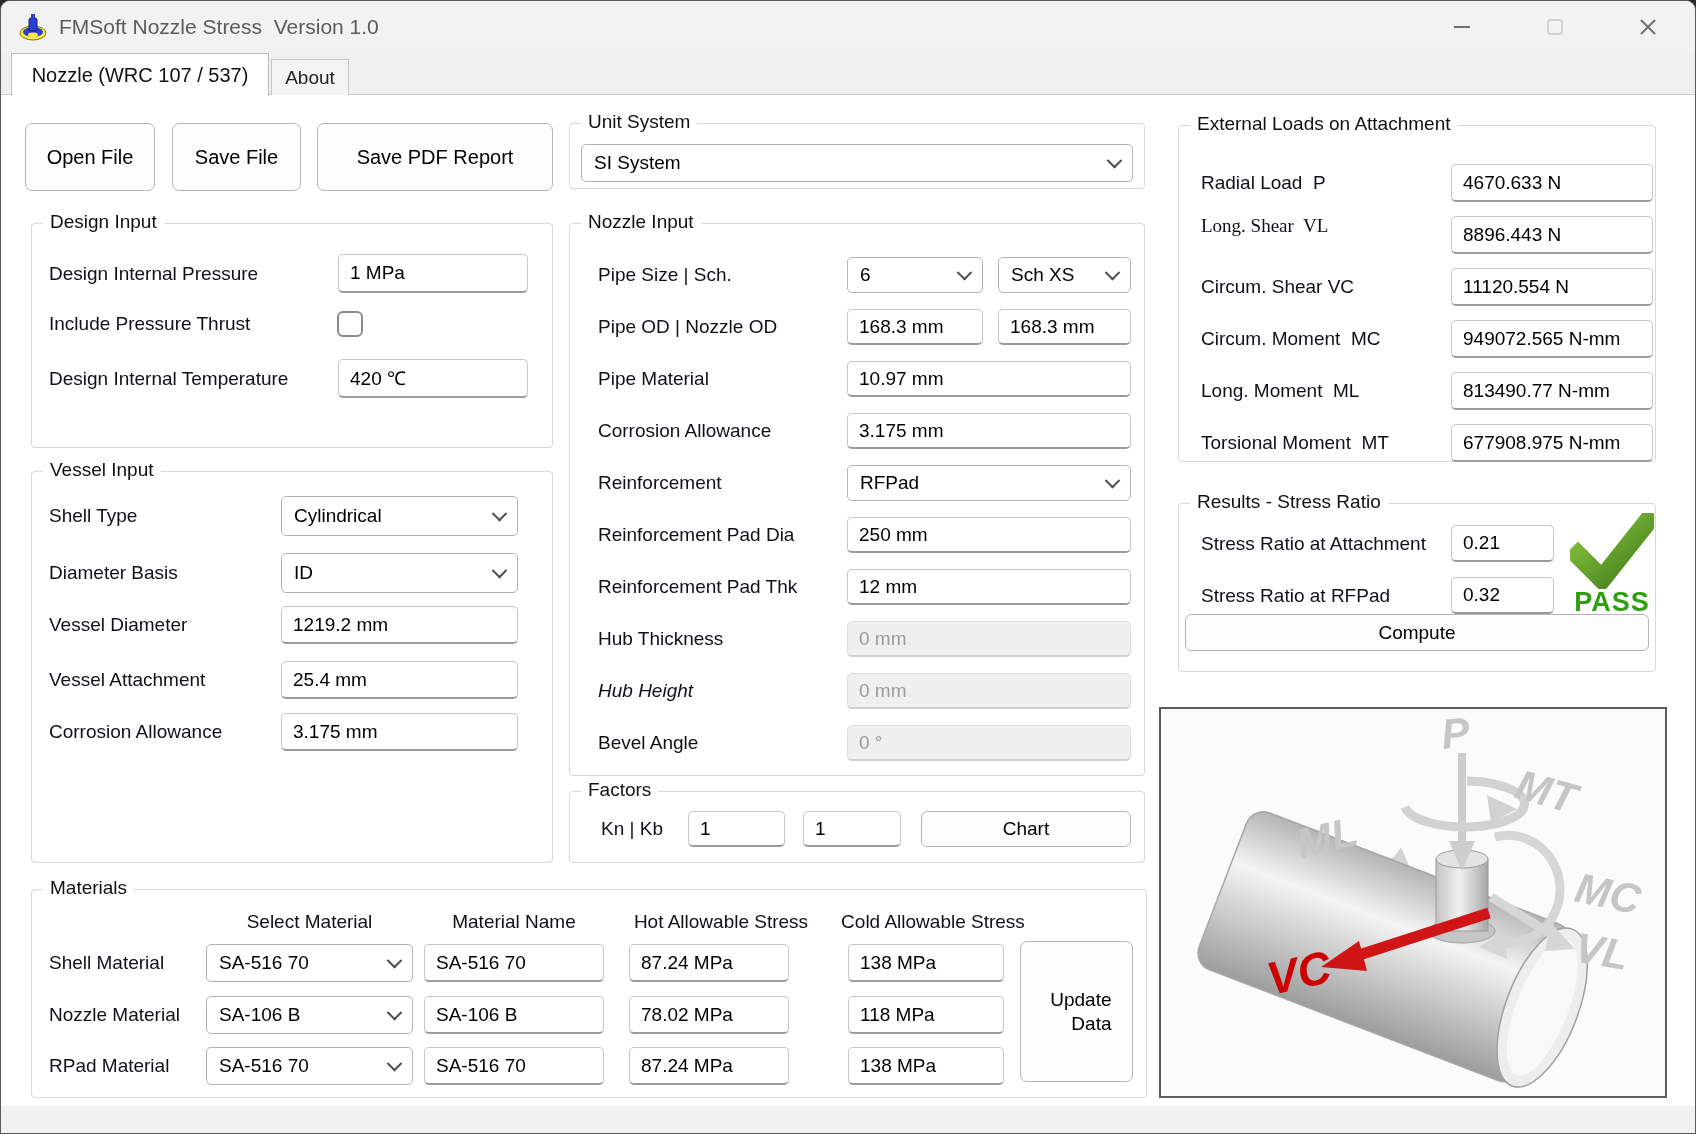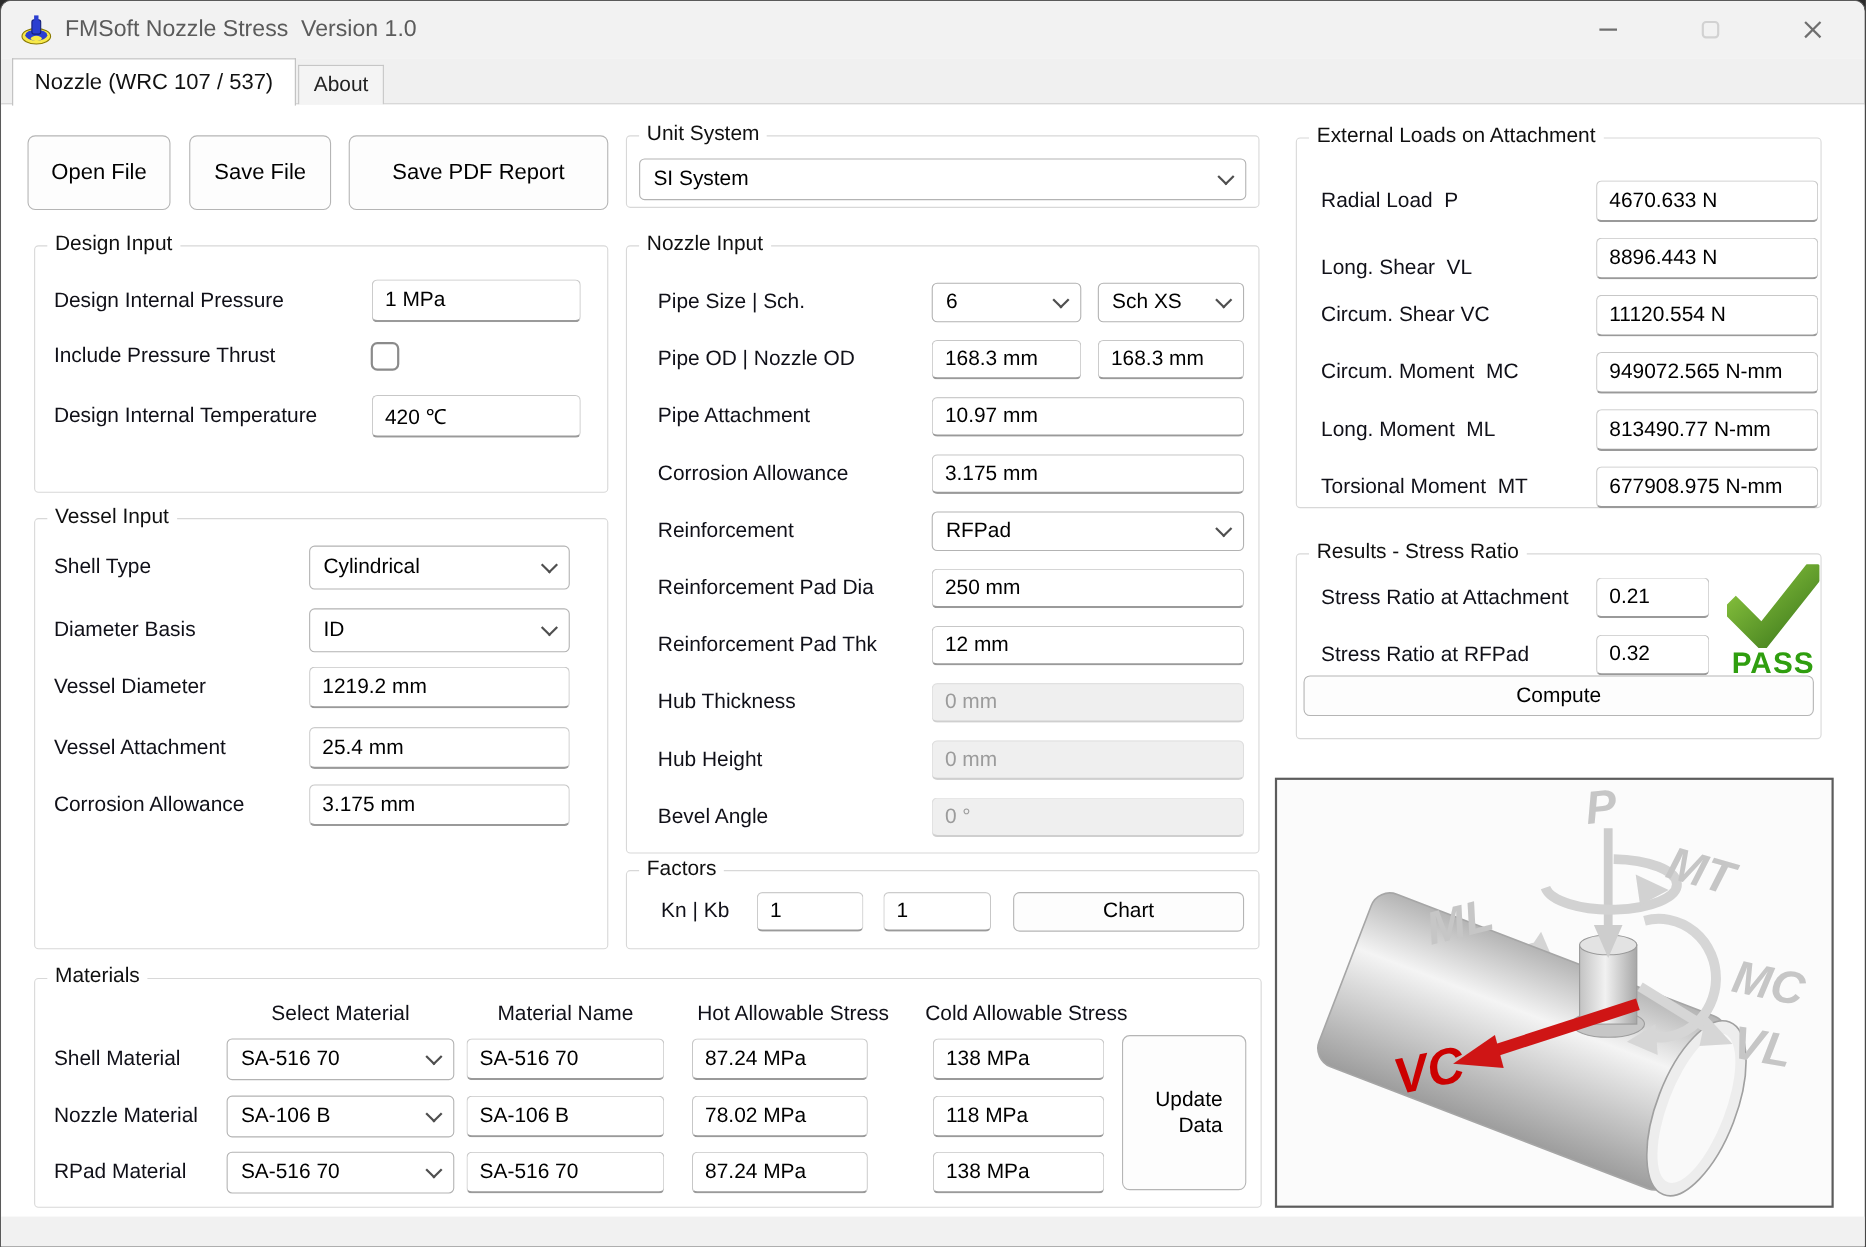--- a/index.html
+++ b/index.html
@@ -159,21 +159,21 @@
       <span class="val">Sch XS</span>
       <span class="chev"></span>
     </div>
     <div class="lbl" style="left:597px;top:214px;height:36px;">Pipe OD | Nozzle OD</div>
     <div class="field" style="left:846px;top:214px;width:136px;height:36px;">
           <span>168.3 mm</span>
         </div>
     <div class="field" style="left:997px;top:214px;width:133px;height:36px;">
           <span>168.3 mm</span>
         </div>
-    <div class="lbl" style="left:597px;top:266px;height:36px;">Pipe Attachment</div>
+    <div class="lbl" style="left:597px;top:266px;height:36px;">Pipe Material</div>
     <div class="field" style="left:846px;top:266px;width:284px;height:36px;">
           <span>10.97 mm</span>
         </div>
     <div class="lbl" style="left:597px;top:318px;height:36px;">Corrosion Allowance</div>
     <div class="field" style="left:846px;top:318px;width:284px;height:36px;">
           <span>3.175 mm</span>
         </div>
     <div class="lbl" style="left:597px;top:370px;height:36px;">Reinforcement</div>
     <div class="dropdown" style="left:846px;top:370px;width:284px;height:36px;">
       <span class="val">RFPad</span>
@@ -184,21 +184,21 @@
           <span>250 mm</span>
         </div>
     <div class="lbl" style="left:597px;top:474px;height:36px;">Reinforcement Pad Thk</div>
     <div class="field" style="left:846px;top:474px;width:284px;height:36px;">
           <span>12 mm</span>
         </div>
     <div class="lbl" style="left:597px;top:526px;height:36px;">Hub Thickness</div>
     <div class="field disabled" style="left:846px;top:526px;width:284px;height:36px;">
           <span>0 mm</span>
         </div>
-    <div class="lbl" style="left:597px;top:578px;height:36px;">Hub Height</div>
+    <div class="lbl" style="left:597px;top:578px;height:36px;font-style:italic;">Hub Height</div>
     <div class="field disabled" style="left:846px;top:578px;width:284px;height:36px;">
           <span>0 mm</span>
         </div>
     <div class="lbl" style="left:597px;top:630px;height:36px;">Bevel Angle</div>
     <div class="field disabled" style="left:846px;top:630px;width:284px;height:36px;">
           <span>0 °</span>
         </div>
 
     <div class="groupbox" style="left:568px;top:696px;width:576px;height:72px;">
       <div class="grouplabel">Factors</div>
@@ -214,21 +214,21 @@
           <span>Chart</span>
         </div>
 
     <div class="groupbox" style="left:1177px;top:30px;width:478px;height:337px;">
       <div class="grouplabel">External Loads on Attachment</div>
     </div>
     <div class="lbl" style="left:1200px;top:69px;height:38px;">Radial Load  P</div>
     <div class="field" style="left:1450px;top:69px;width:202px;height:38px;">
           <span>4670.633 N</span>
         </div>
-    <div class="lbl" style="left:1200px;top:130px;height:38px;">Long. Shear  VL</div>
+    <div class="lbl" style="left:1200px;top:112px;height:38px;font-family:Liberation Serif, serif;">Long. Shear  VL</div>
     <div class="field" style="left:1450px;top:121px;width:202px;height:38px;">
           <span>8896.443 N</span>
         </div>
     <div class="lbl" style="left:1200px;top:173px;height:38px;">Circum. Shear VC</div>
     <div class="field" style="left:1450px;top:173px;width:202px;height:38px;">
           <span>11120.554 N</span>
         </div>
     <div class="lbl" style="left:1200px;top:225px;height:38px;">Circum. Moment  MC</div>
     <div class="field" style="left:1450px;top:225px;width:202px;height:38px;">
           <span>949072.565 N-mm</span>

